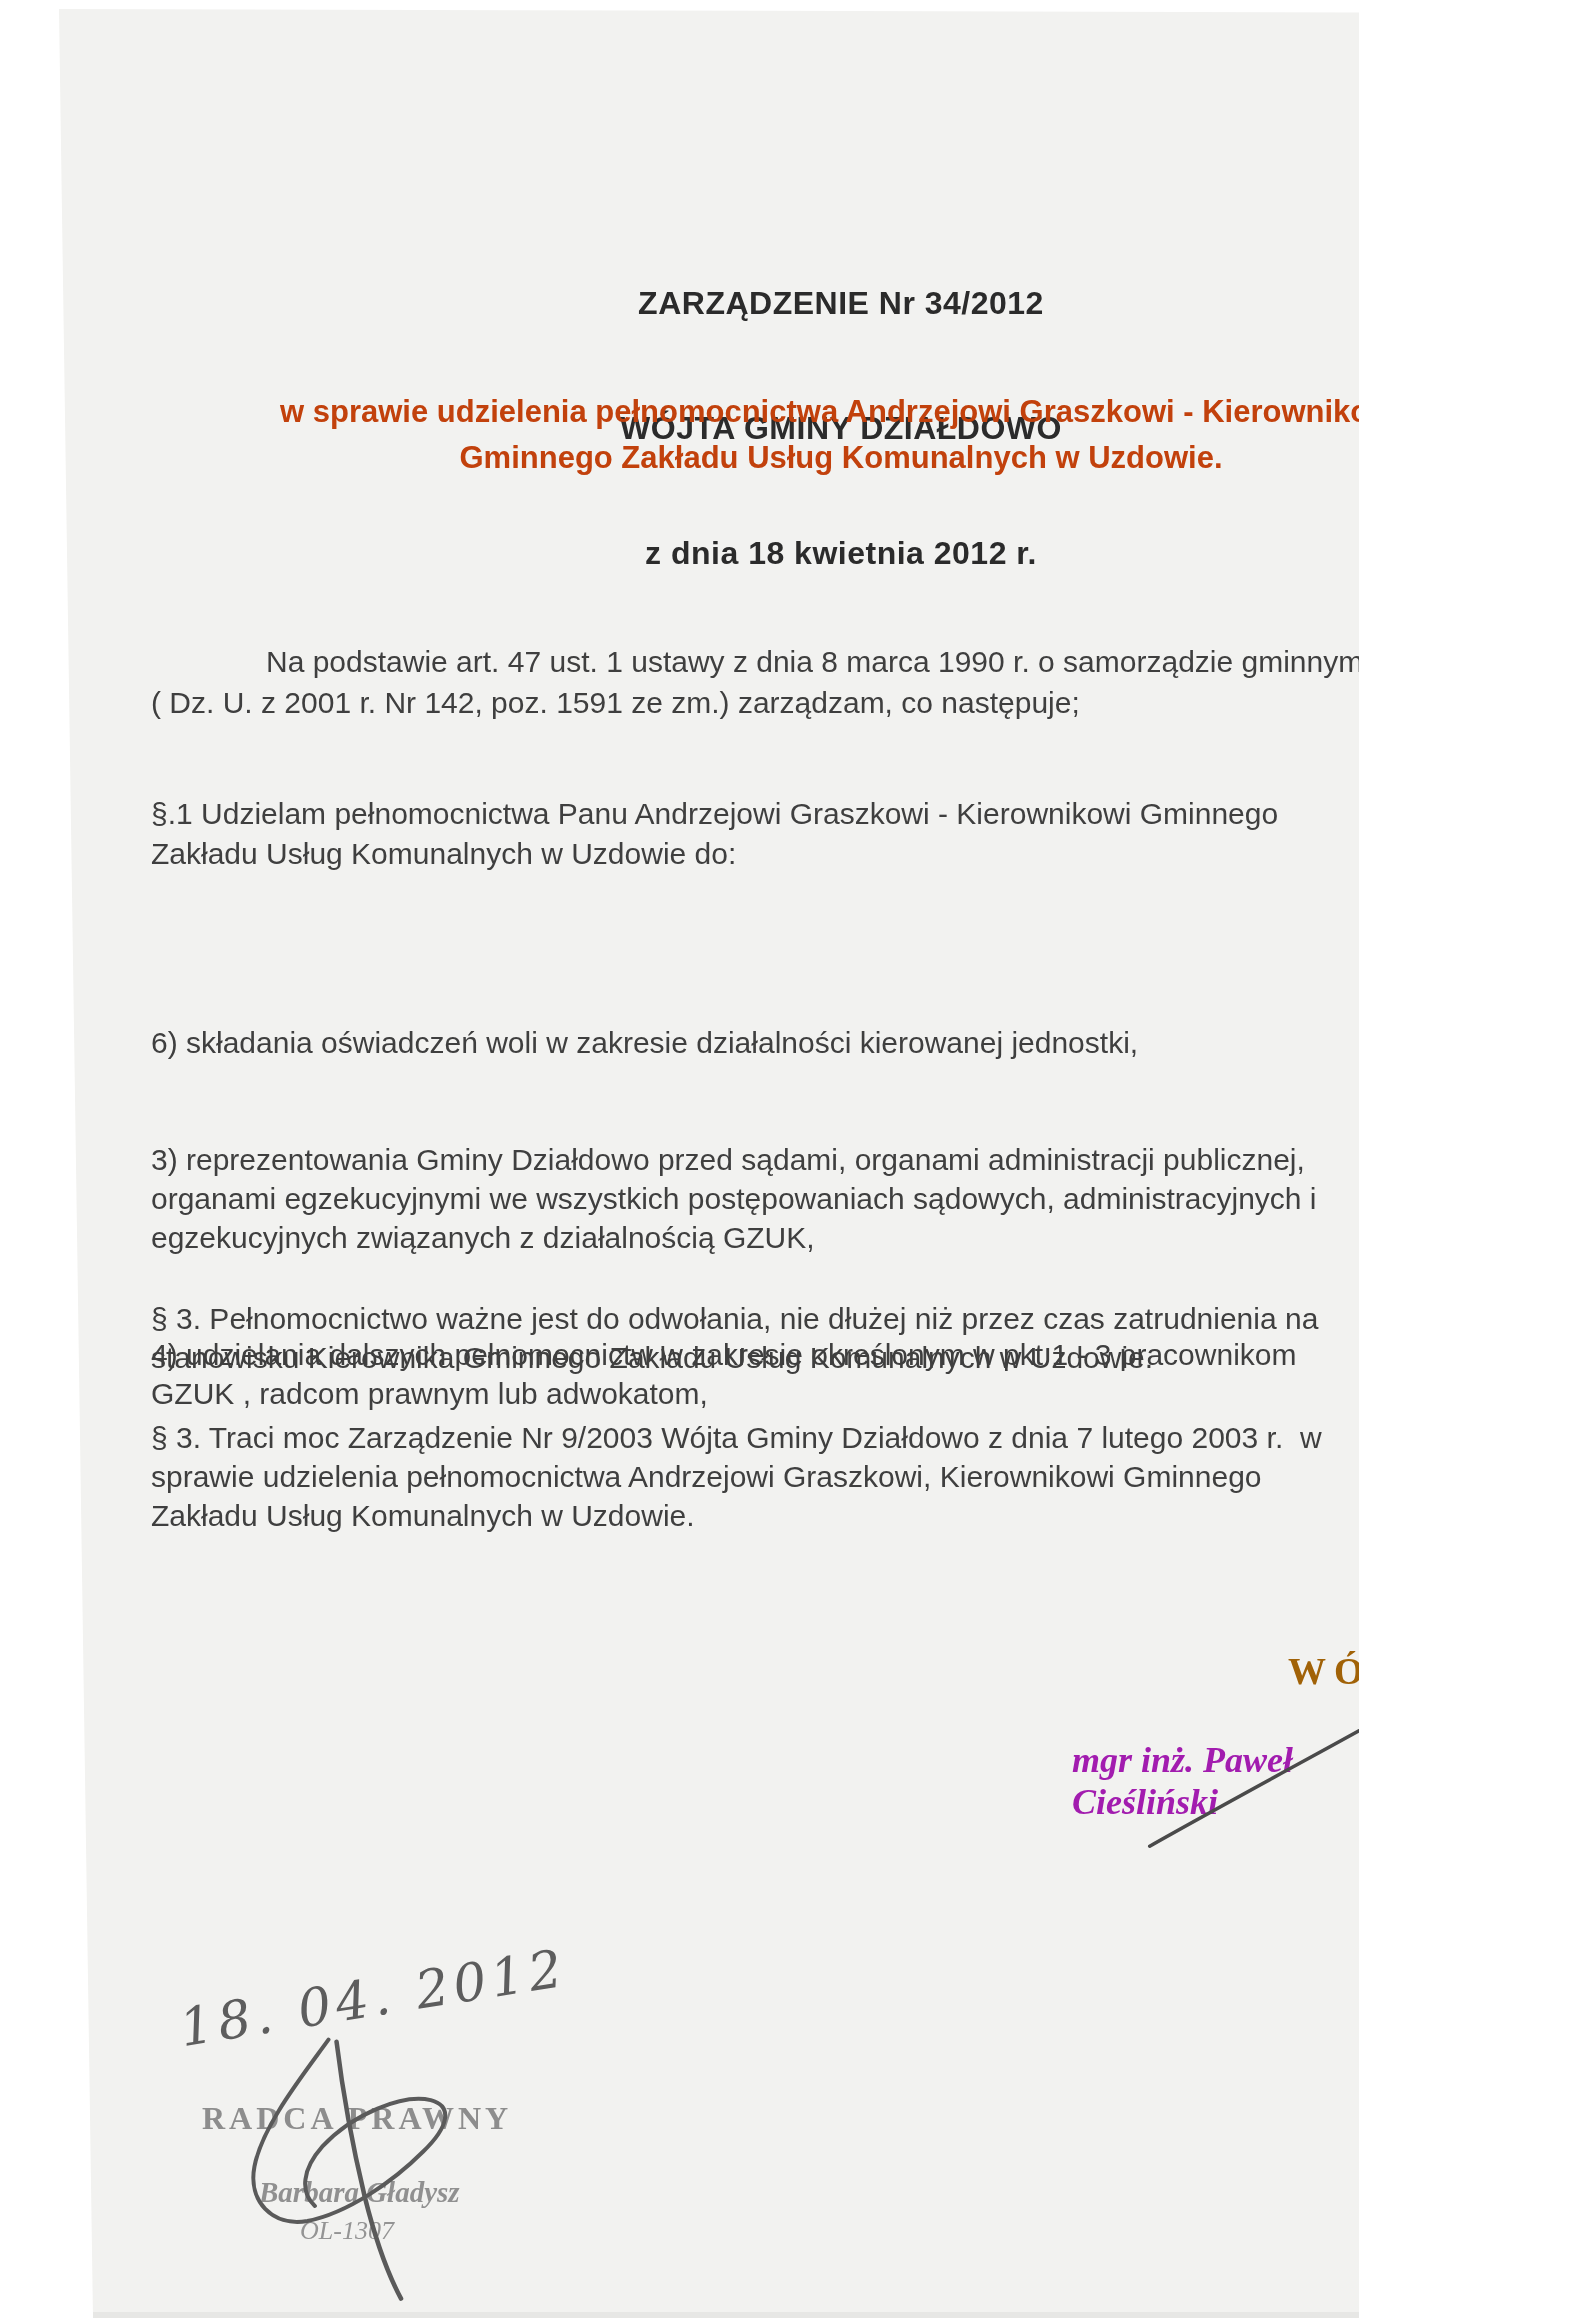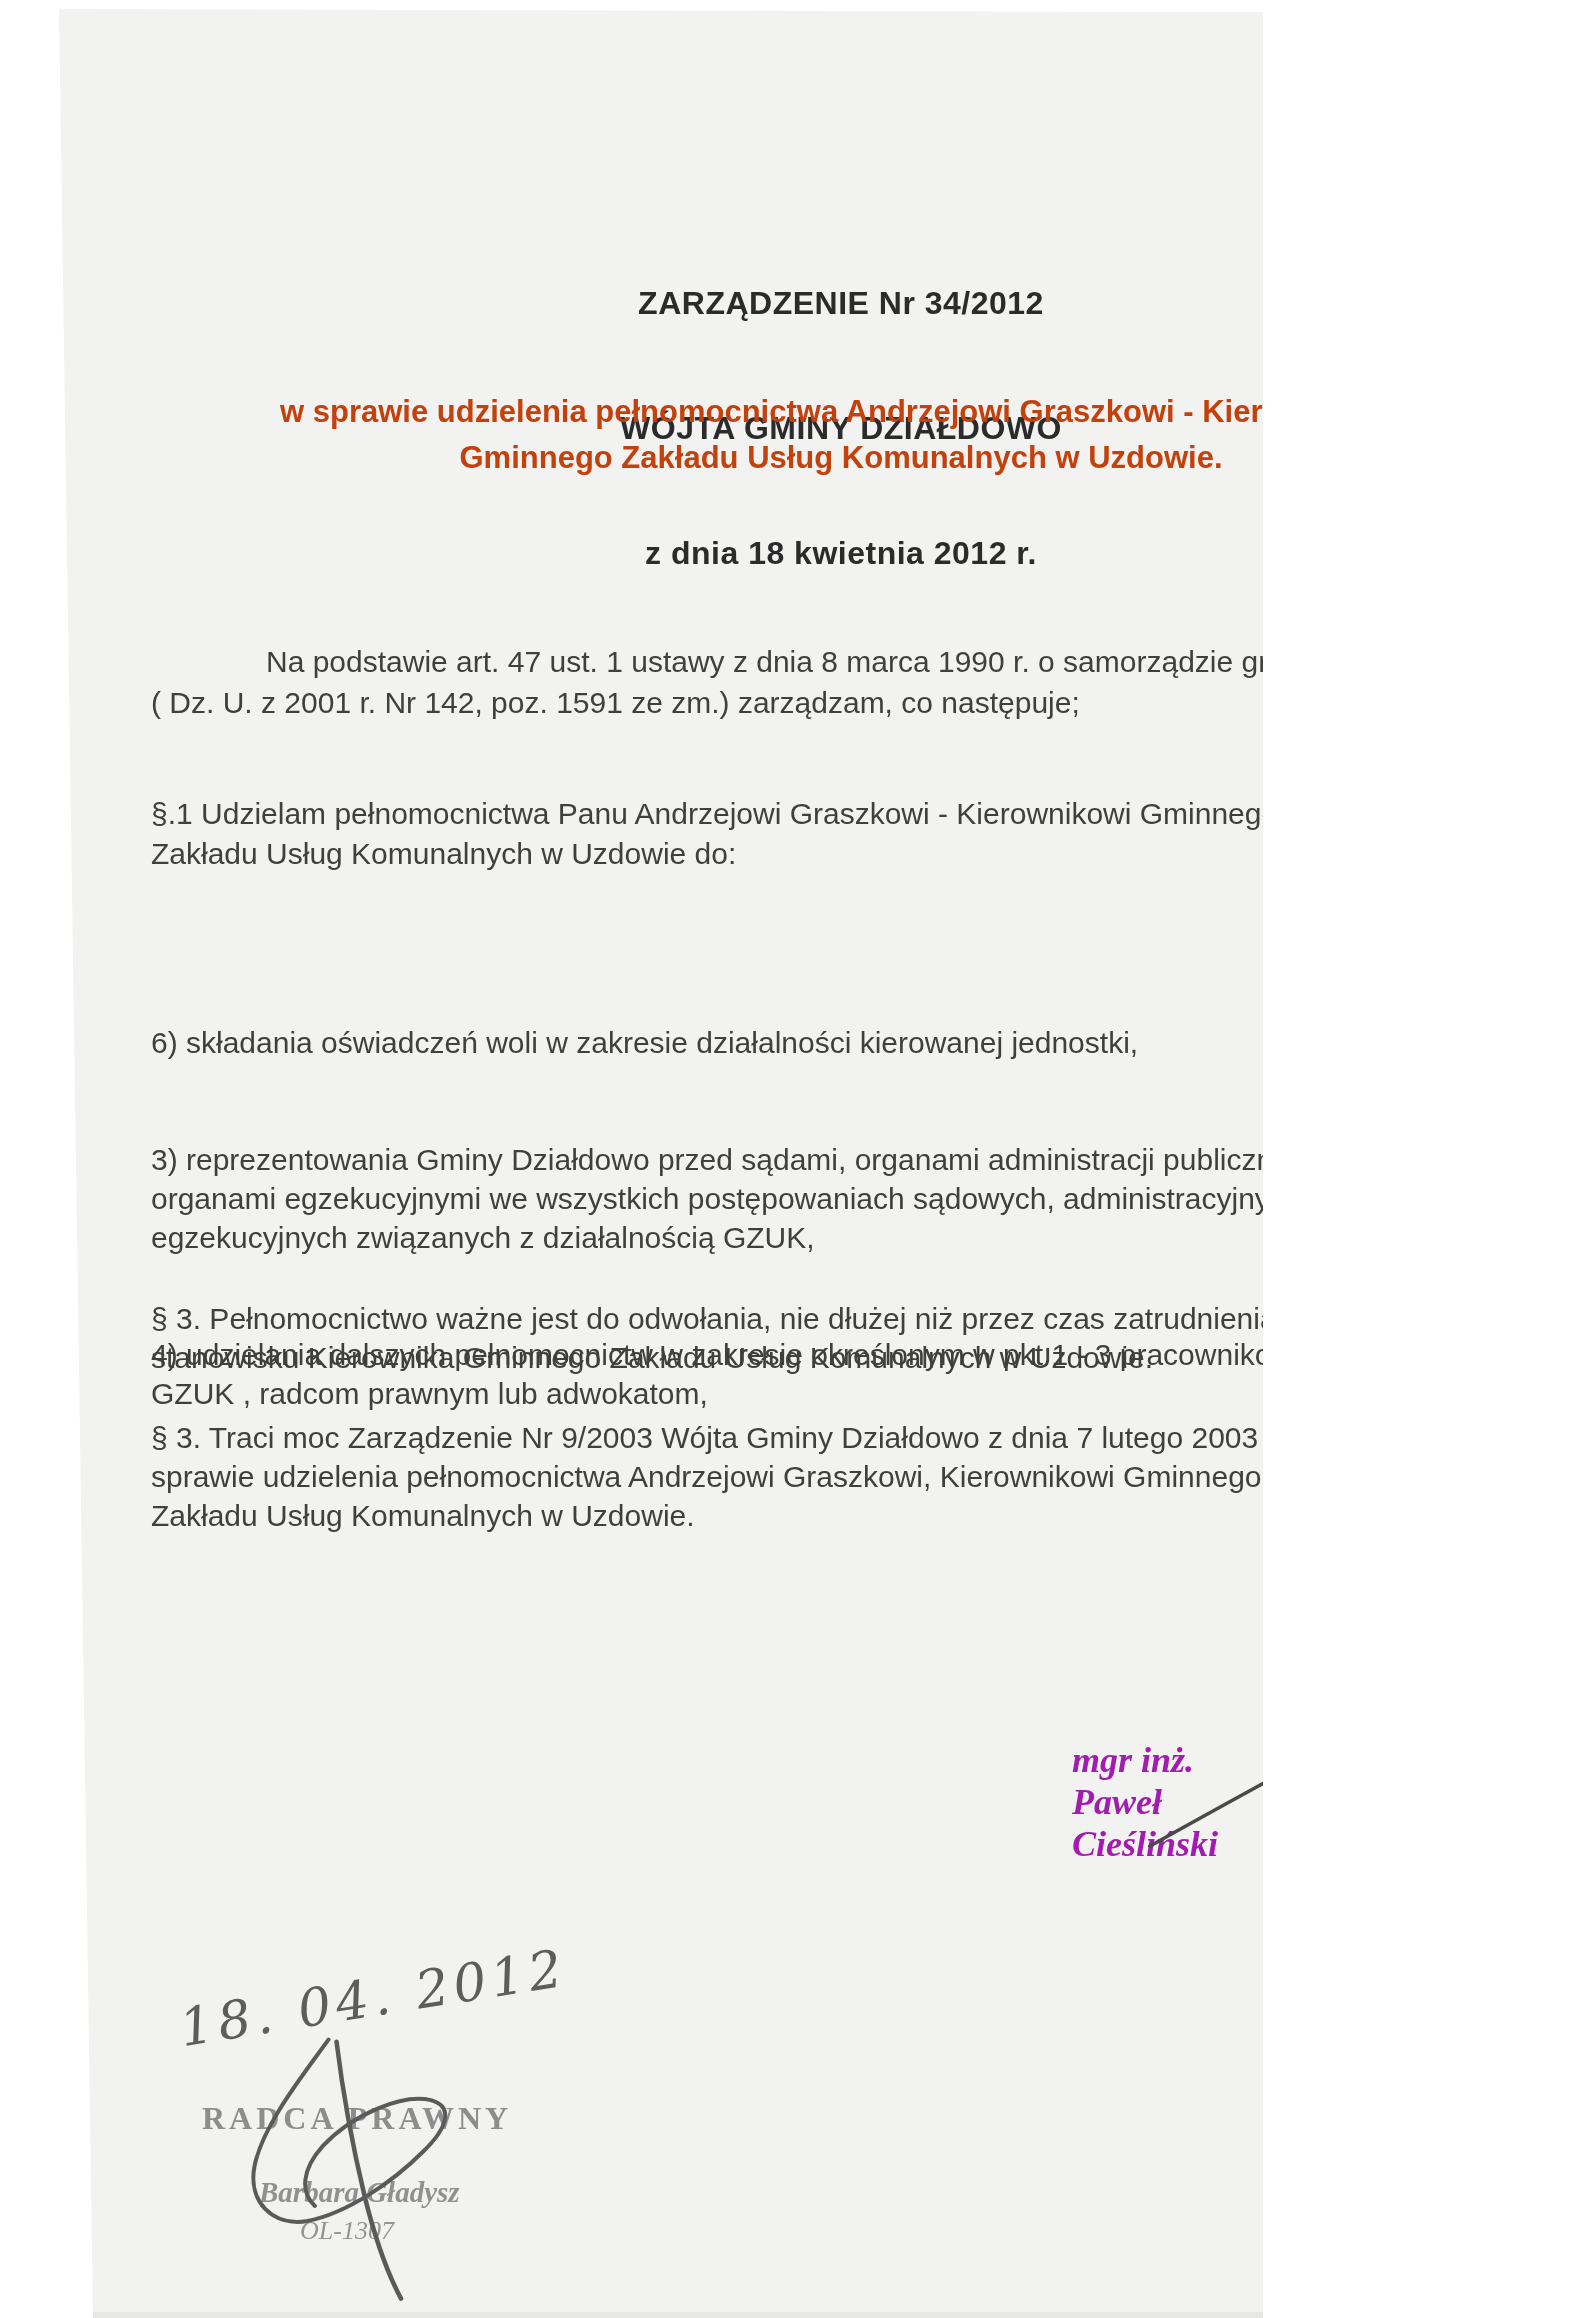--- a/index.html
+++ b/index.html
@@ -1,18 +1,18 @@
 <!DOCTYPE html>
 <html style="font-size:8px"><head>
 <meta charset="utf-8">
 <style>
   html, body { margin: 0; padding: 0; background: #ffffff; }
   .scan {
     position: relative;
-    width: 1263px;
+    width: 1359px;
     height: 2319px;
     background: #ffffff;
     overflow: hidden;
     font-family: "Liberation Sans", sans-serif;
   }
   
   .paper {
     position: absolute;
     inset: 0;
     background: #f2f2f0;

